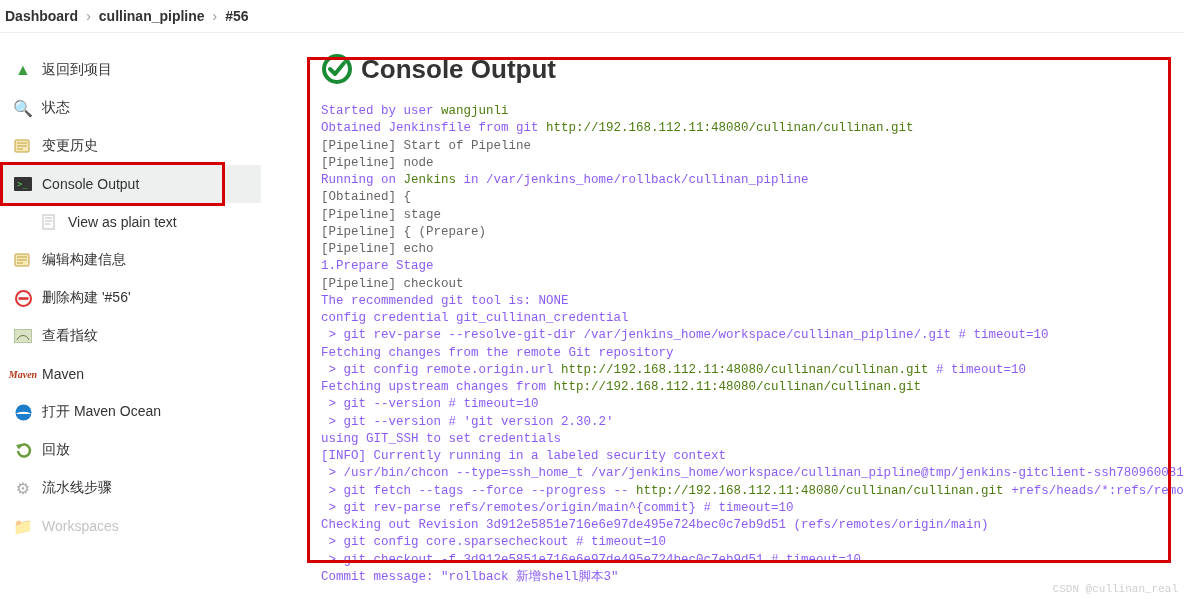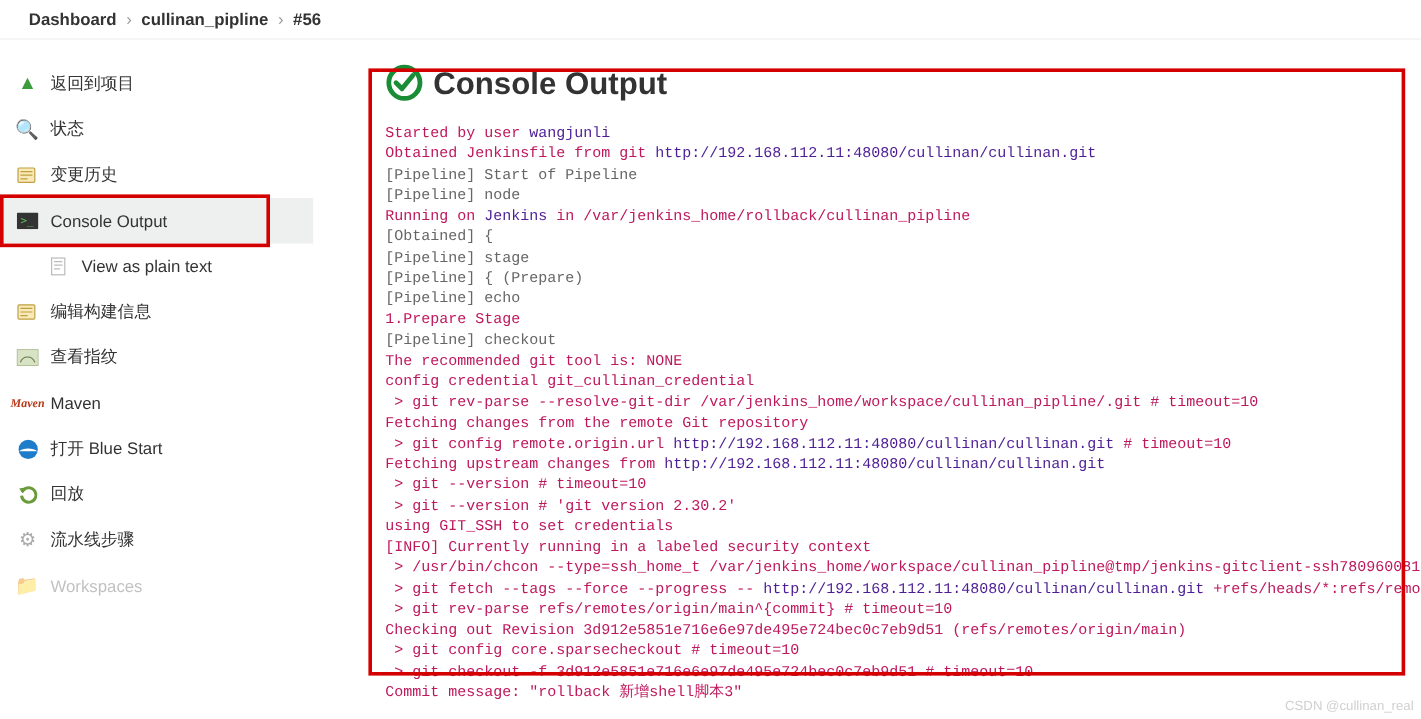--- a/index.html
+++ b/index.html
@@ -1,34 +1,34 @@
 <!DOCTYPE html>
 <html><head>
 <meta charset="utf-8">
 <style>
   * { margin:0; padding:0; box-sizing:border-box; }
   body { font-family: Arial, "Microsoft YaHei", sans-serif; font-size:14px; color:#333; background:#fff; width:1184px; }
-  .breadcrumb { display:flex; align-items:center; gap:8px; padding:8px 24px; border-bottom:1px solid #eee; font-size:14px; color:#333; font-weight:600; }
+  .breadcrumb { display:flex; align-items:center; gap:8px; padding:8px 5px; border-bottom:1px solid #eee; font-size:14px; color:#333; font-weight:600; }
   .breadcrumb .sep { color:#999; font-weight:normal; }
   .breadcrumb a { color:#333; text-decoration:none; }
   .layout { display:flex; }
   .sidebar { width:261px; flex-shrink:0; padding-top:18px; }
   .side-item { display:flex; align-items:center; gap:10px; padding:10px 14px; color:#333; font-size:14px; cursor:pointer; position:relative; }
   .side-item.active { background:#eef0f0; }
   .side-item .icon { width:18px; height:18px; display:flex; align-items:center; justify-content:center; flex-shrink:0; font-size:16px; }
   .side-item.indent { padding-left:40px; }
   .redbox-console { border:3px solid #d40000; position:absolute; left:0; right:36px; top:-3px; bottom:-3px; pointer-events:none; }
   .content { flex:1; padding:20px 0 10px 0; position:relative; }
   .redbox-main { position:absolute; border:3px solid #d40000; left:46px; top:24px; width:864px; height:506px; pointer-events:none; z-index:5; }
   .page-title { display:flex; align-items:center; gap:8px; font-size:26px; font-weight:700; padding-left:60px; margin-bottom:18px; }
   .page-title .status-icon { width:32px; height:32px; }
   pre.console { font-family:"Courier New", monospace; font-size:12.5px; line-height:1.38; white-space:pre; color:#666; padding-left:60px; }
-  pre.console .link { color:#4c1d95; }
-  pre.console .black { color:#be185d; }
-  .watermark { position:fixed; right:6px; bottom:4px; font-size:11px; color:#d0d0d0; font-family:Liberation Sans, sans-serif; }
+  pre.console .link { color:#4d7c0f; }
+  pre.console .black { color:#8b5cf6; }
+  .watermark { position:fixed; right:6px; bottom:4px; font-size:11px; color:#d0d0d0; font-family:Liberation Mono, monospace; }
 </style>
 </head>
 <body>
 
 <div class="breadcrumb">
   <a>Dashboard</a>
   <span class="sep">›</span>
   <a>cullinan_pipline</a>
   <span class="sep">›</span>
   <a>#56</a>
@@ -76,39 +76,48 @@
       <span class="icon">
         <svg width="18" height="18" viewBox="0 0 18 18">
             <rect x="1" y="3" width="14" height="12" rx="1" fill="#f7e9b8" stroke="#c0a040"></rect>
             <path d="M3 6h10M3 9h10M3 12h6" stroke="#c0a040"></path>
           </svg>
       </span>
       <span>编辑构建信息</span>
     </div>
     <div class="side-item">
       <span class="icon">
+        <svg width="17" height="17" viewBox="0 0 17 17">
+            <circle cx="8.5" cy="8.5" r="7.5" fill="#fff" stroke="#d33" stroke-width="2"></circle>
+            <rect x="3.5" y="7.2" width="10" height="2.6" fill="#d33"></rect>
+          </svg>
+      </span>
+      <span>删除构建 '#56'</span>
+    </div>
+    <div class="side-item">
+      <span class="icon">
         <svg width="18" height="14" viewBox="0 0 18 14">
             <rect width="18" height="14" fill="#d8e2c5" stroke="#9caa7a"></rect>
             <path d="M3 11c2-6 10-6 12 0" fill="none" stroke="#6c7a4a"></path>
           </svg>
       </span>
       <span>查看指纹</span>
     </div>
     <div class="side-item">
       <span class="icon" style="font-family:serif;font-style:italic;color:#b8391a;font-size:10px;font-weight:bold;">Maven</span>
       <span>Maven</span>
     </div>
     <div class="side-item">
       <span class="icon">
         <svg width="17" height="17" viewBox="0 0 17 17">
             <circle cx="8.5" cy="8.5" r="8" fill="#1d7dca"></circle>
             <path d="M1 10c3-3 12-3 15 0" fill="#fff"></path>
           </svg>
       </span>
-      <span>打开 Blue Start</span>
+      <span>打开 Maven Ocean</span>
     </div>
     <div class="side-item">
       <span class="icon">
         <svg width="17" height="17" viewBox="0 0 17 17">
             <path d="M3 9a6 6 0 1 0 2-5l-2 2" fill="none" stroke="#6a9b3a" stroke-width="2.5"></path>
             <path d="M1 3l3 4 3-5" fill="#6a9b3a"></path>
           </svg>
       </span>
       <span>回放</span>
     </div>

